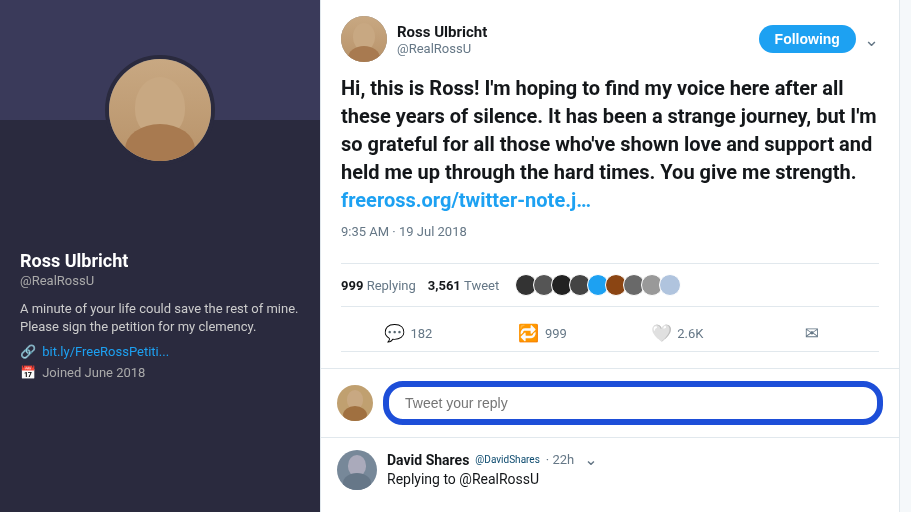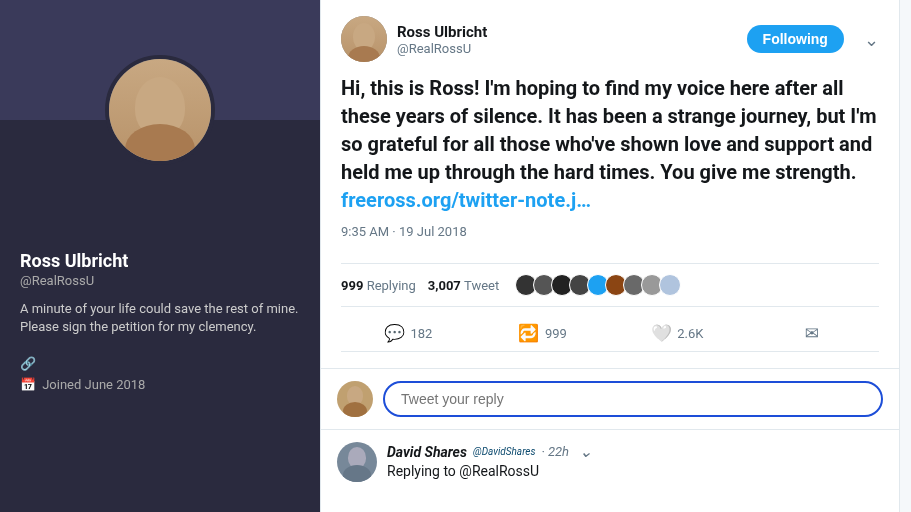--- a/index.html
+++ b/index.html
@@ -95,21 +95,21 @@
     .sidebar-handle {
       font-size: 13px;
       color: #aaa;
       margin-bottom: 12px;
     }
 
     .sidebar-bio {
       font-size: 13px;
       color: #ccc;
       line-height: 1.4;
-      margin-bottom: 20px;
+      margin-bottom: 8px;
     }
 
     .sidebar-link {
       font-size: 13px;
       color: #1da1f2;
       margin-bottom: 6px;
       display: flex;
       align-items: center;
       gap: 6px;
     }
@@ -200,21 +200,21 @@
     }
 
     .tweet-user-handle {
       font-size: 13px;
       color: #657786;
     }
 
     .tweet-actions-right {
       display: flex;
       align-items: center;
-      gap: 20px;
+      gap: 8px;
     }
 
     .following-btn {
       background: #1da1f2;
       color: #fff;
       border: none;
       border-radius: 20px;
       padding: 6px 16px;
       font-size: 14px;
       font-weight: 700;
@@ -345,21 +345,21 @@
       height: 18px;
       background: #a07040;
       border-radius: 50%;
       top: 21px;
       left: 50%;
       transform: translateX(-50%);
     }
 
     .reply-input {
       flex: 1;
-      border: 2px solid #1d4ed8;
+      border: 6px solid #1d4ed8;
       border-radius: 20px;
       padding: 8px 16px;
       font-size: 14px;
       color: #657786;
       background: #fff;
       outline: none;
     }
 
     
     .next-tweet {
@@ -403,21 +403,20 @@
       transform: translateX(-50%);
     }
 
     .next-tweet-content {}
 
     .next-tweet-header {
       display: flex;
       align-items: center;
       gap: 6px;
       margin-bottom: 2px;
-      font-style: italic;
     }
 
     .next-tweet-name {
       font-size: 14px;
       font-weight: 700;
       color: #14171a;
     }
 
     .next-tweet-handle {
       font-size: 10px;
@@ -469,20 +468,21 @@
     <div class="sidebar-avatar">
       <div class="avatar-face"></div>
     </div>
   </div>
   <div class="sidebar-info">
     <div class="sidebar-name">Ross Ulbricht</div>
     <div class="sidebar-handle">@RealRossU</div>
     <div class="sidebar-bio">A minute of your life could save the rest of mine. Please sign the petition for my clemency.</div>
     <div class="sidebar-link">
       <span class="icon-small">🔗</span>
+      <span>bit.ly/FreeRossPetiti...</span>
     </div>
     <div class="sidebar-joined">
       <span class="icon-small">📅</span>
       <span>Joined June 2018</span>
     </div>
   </div>
 </div>
 
 <div class="main-panel">
 
@@ -507,21 +507,21 @@
       <a class="tweet-link" href="#">freeross.org/twitter-note.j…</a>
     </div>
 
     <div class="tweet-timestamp">9:35 AM · 19 Jul 2018</div>
 
     <div class="tweet-stats">
       <span class="tweet-stat">
         <strong>999</strong>&nbsp;<span>Replying</span>
       </span>
       <span class="tweet-stat">
-        <strong>3,007</strong>&nbsp;<span>Tweet</span>
+        <strong>3,561</strong>&nbsp;<span>Tweet</span>
       </span>
       <div class="tweet-stat-avatars">
         <span class="mini-avatar ma1"></span>
         <span class="mini-avatar ma2"></span>
         <span class="mini-avatar ma3"></span>
         <span class="mini-avatar ma4"></span>
         <span class="mini-avatar ma5"></span>
         <span class="mini-avatar ma6"></span>
         <span class="mini-avatar ma7"></span>
         <span class="mini-avatar ma8"></span>

